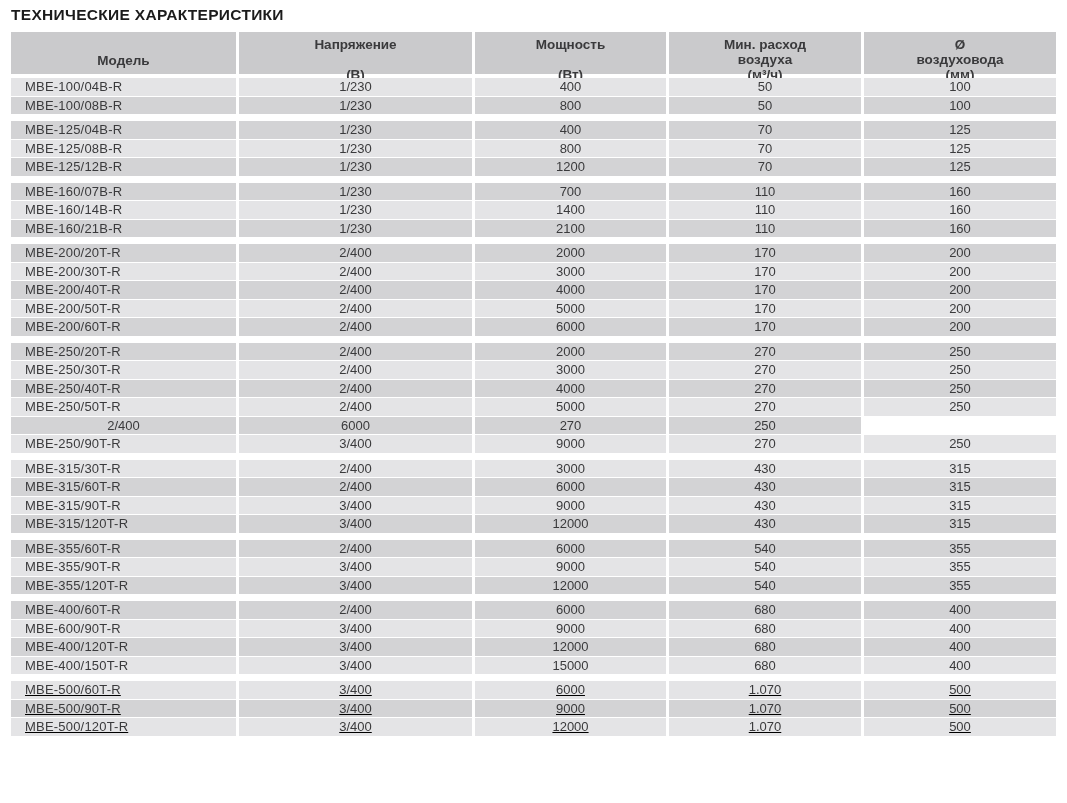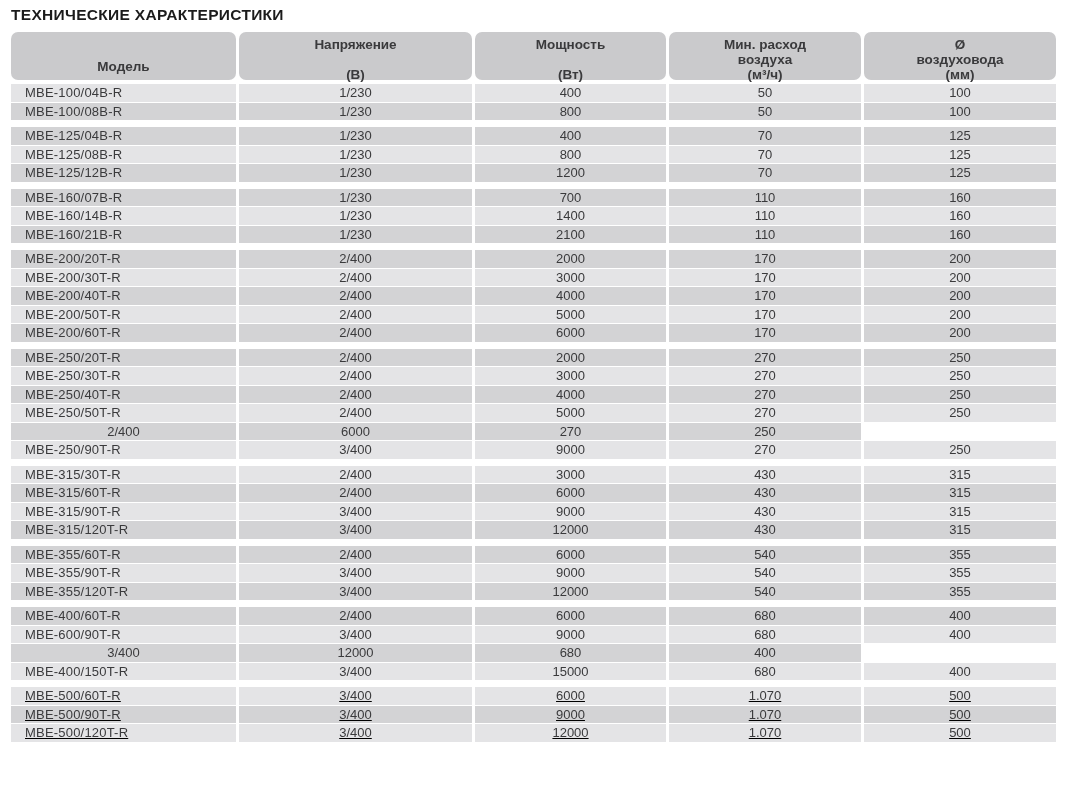--- a/index.html
+++ b/index.html
@@ -30,32 +30,31 @@
   }
   .grid-row {
     display: grid;
     grid-template-columns: 225px 233px 191px 192px 192px;
     column-gap: 3px;
   }
   
   .header-row { margin-bottom: 4px; }
   .header-cell {
     background: var(--header-bg, #cacacc);
-    height: 48px;
+    height: 42px;
     display: flex;
     flex-direction: column;
     justify-content: space-between;
     align-items: center;
     padding: 5px 0 6px 0;
     box-sizing: border-box;
     font-size: 13.5px;
     font-weight: bold;
     color: var(--text-color, #3a3a3c);
     text-align: center;
-    border-radius: 7px;
   }
   .header-cell.center { justify-content: flex-end; }
   .hline { line-height: 15px; min-height: 15px; white-space: nowrap; }
   
   .group { margin-bottom: 7px; }
   .group:last-child { margin-bottom: 0; text-decoration: underline; }
   .row { margin-bottom: 1px; }
   .row .cell {
     height: 17.5px;
     line-height: 17.5px;
@@ -313,20 +312,21 @@
             <div class="cell">400</div>
           </div>
           <div class="grid-row row light">
             <div class="cell model">MBE-600/90T-R</div>
             <div class="cell">3/400</div>
             <div class="cell">9000</div>
             <div class="cell">680</div>
             <div class="cell">400</div>
           </div>
           <div class="grid-row row dark">
+            <div class="cell model">MBE-400/120T-R</div>
             <div class="cell">3/400</div>
             <div class="cell">12000</div>
             <div class="cell">680</div>
             <div class="cell">400</div>
           </div>
           <div class="grid-row row light">
             <div class="cell model">MBE-400/150T-R</div>
             <div class="cell">3/400</div>
             <div class="cell">15000</div>
             <div class="cell">680</div>

